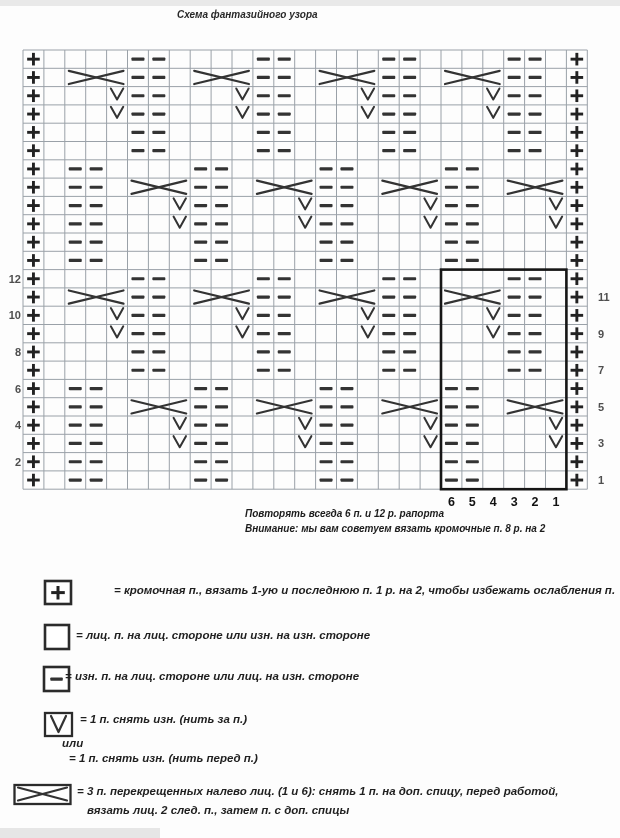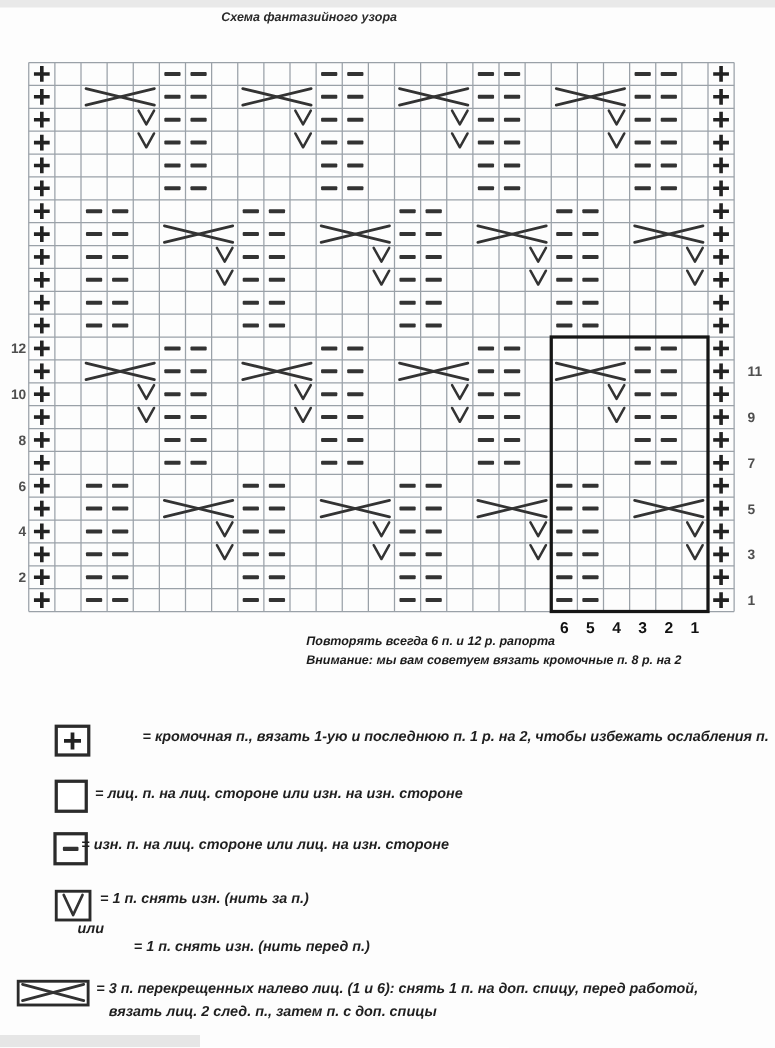--- a/index.html
+++ b/index.html
@@ -481,21 +481,21 @@
       <div class="leg-text" style="left:65px;top:670px;">= изн. п. на лиц. стороне или лиц. на изн. стороне</div>
     </div>
 
     <div>
       <svg class="leg-sym" style="left:43px;top:711px;" width="33" height="29">
         <rect x="2" y="2" width="27" height="23" fill="#fff" stroke="#2b2b2b" stroke-width="2.3"></rect>
         <polyline points="8,5 15.5,21 23,5" fill="none" stroke="#333" stroke-width="2.2" stroke-linecap="round" stroke-linejoin="round"></polyline>
       </svg>
       <div class="leg-text" style="left:80px;top:713px;">= 1 п. снять изн. (нить за п.)</div>
       <div class="leg-text" style="left:62px;top:737px;">или</div>
-      <div class="leg-text" style="left:69px;top:752px;margin-left:38px;">= 1 п. снять изн. (нить перед п.)</div>
+      <div class="leg-text" style="left:69px;top:752px;">= 1 п. снять изн. (нить перед п.)</div>
     </div>
 
     <div>
       <svg class="leg-sym" style="left:13px;top:783px;" width="61" height="24">
         <rect x="1.5" y="2" width="56" height="19" fill="#fff" stroke="#2b2b2b" stroke-width="2.3"></rect>
         <line x1="5" y1="17.5" x2="54" y2="4.5" stroke="#333" stroke-width="2.2" stroke-linecap="round"></line>
         <line x1="5" y1="4.5" x2="54" y2="17.5" stroke="#333" stroke-width="2.2" stroke-linecap="round"></line>
       </svg>
       <div class="leg-text" style="left:77px;top:785px;">= 3 п. перекрещенных налево лиц. (1 и 6): снять 1 п. на доп. спицу, перед работой,</div>
       <div class="leg-text" style="left:87px;top:804px;">вязать лиц. 2 след. п., затем п. с доп. спицы</div>

